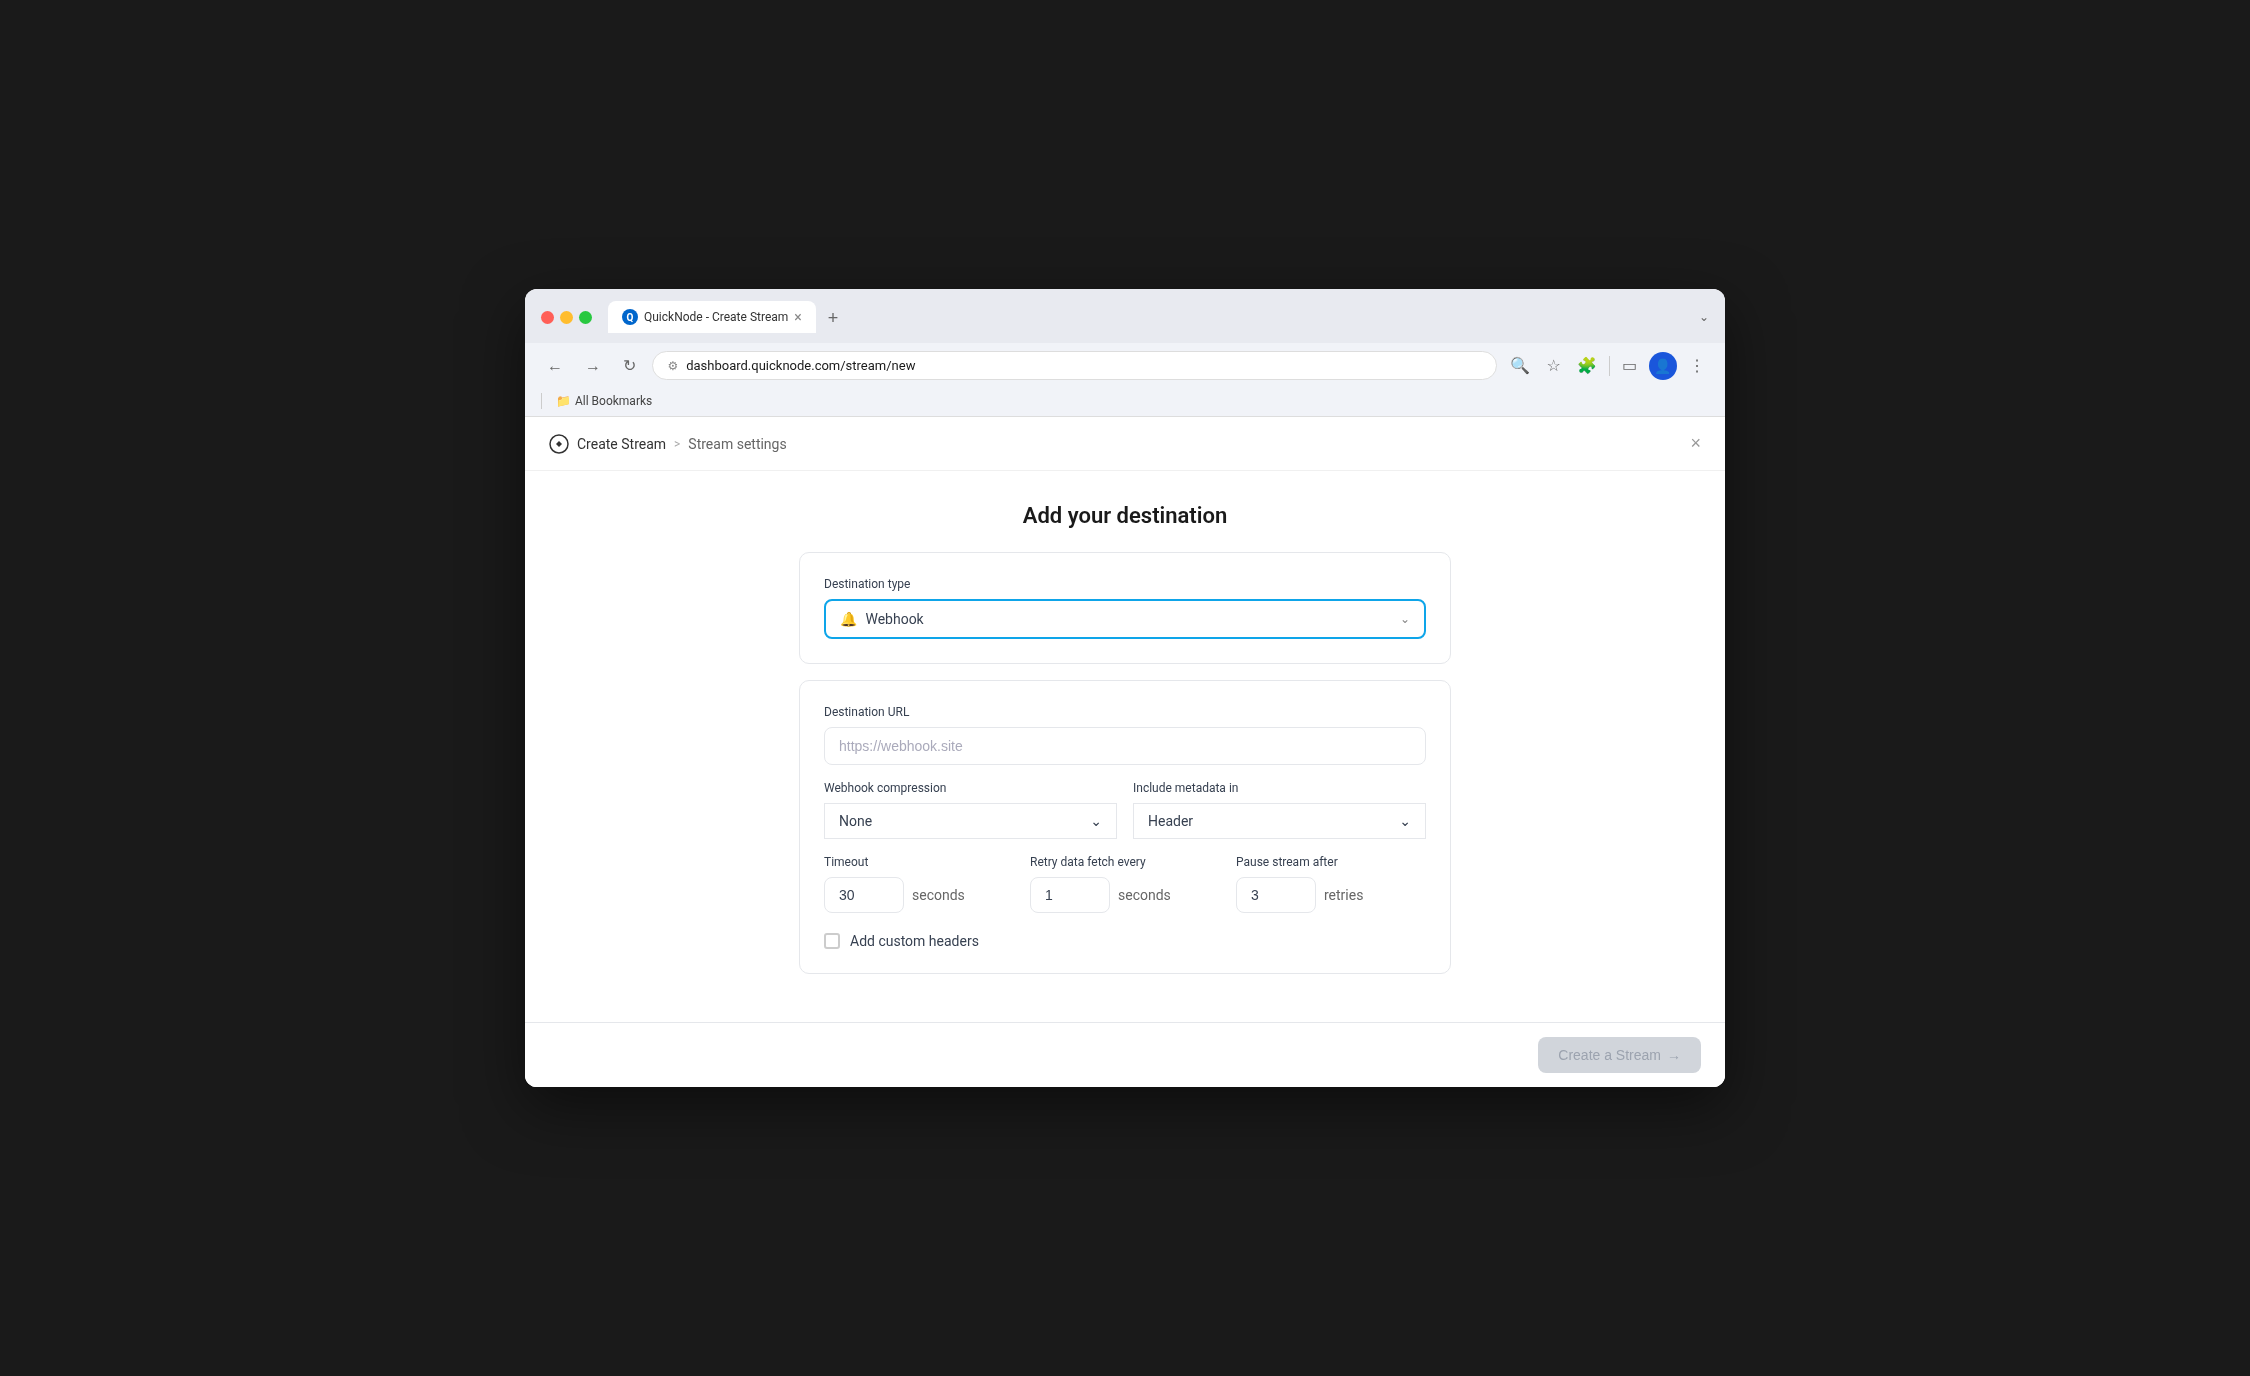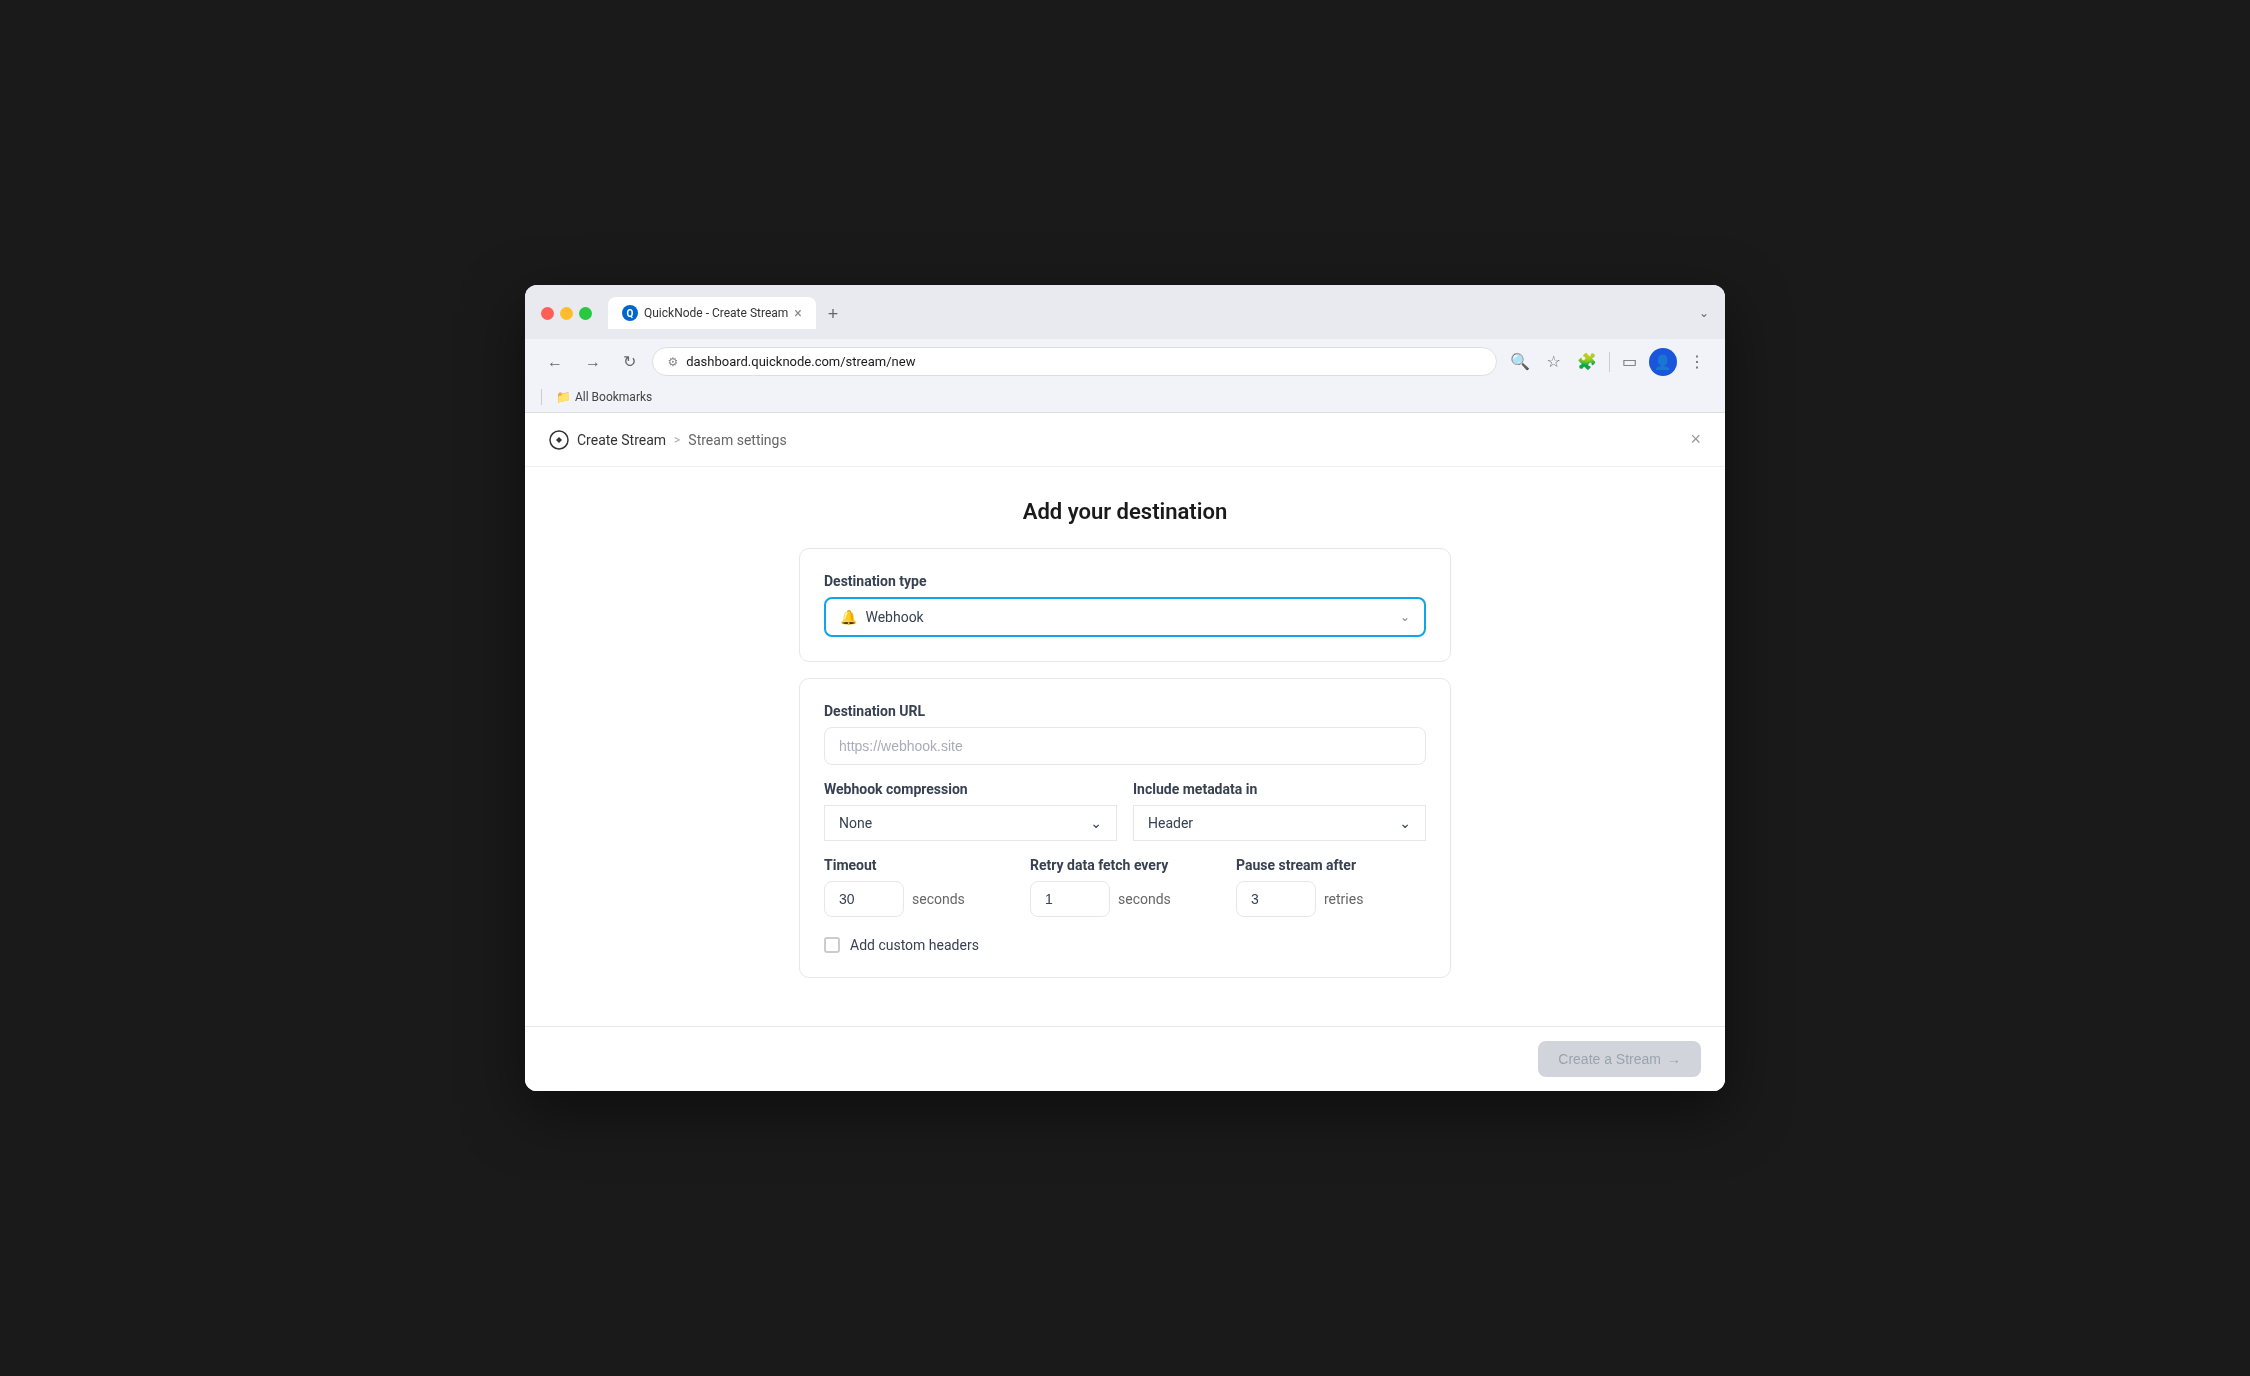--- a/index.html
+++ b/index.html
@@ -290,22 +290,22 @@
     
     .card {
       background: #ffffff;
       border: 1px solid #e5e7eb;
       border-radius: 10px;
       padding: 24px;
       margin-bottom: 16px;
     }
 
     .field-label {
-      font-size: 14px;
-      font-weight: 700;
+      font-size: 12px;
+      font-weight: 400;
       color: #374151;
       margin-bottom: 8px;
       display: block;
     }
 
     .select-display {
       width: 100%;
       padding: 10px 14px;
       border: 2px solid #0ea5e9;
       border-radius: 8px;

